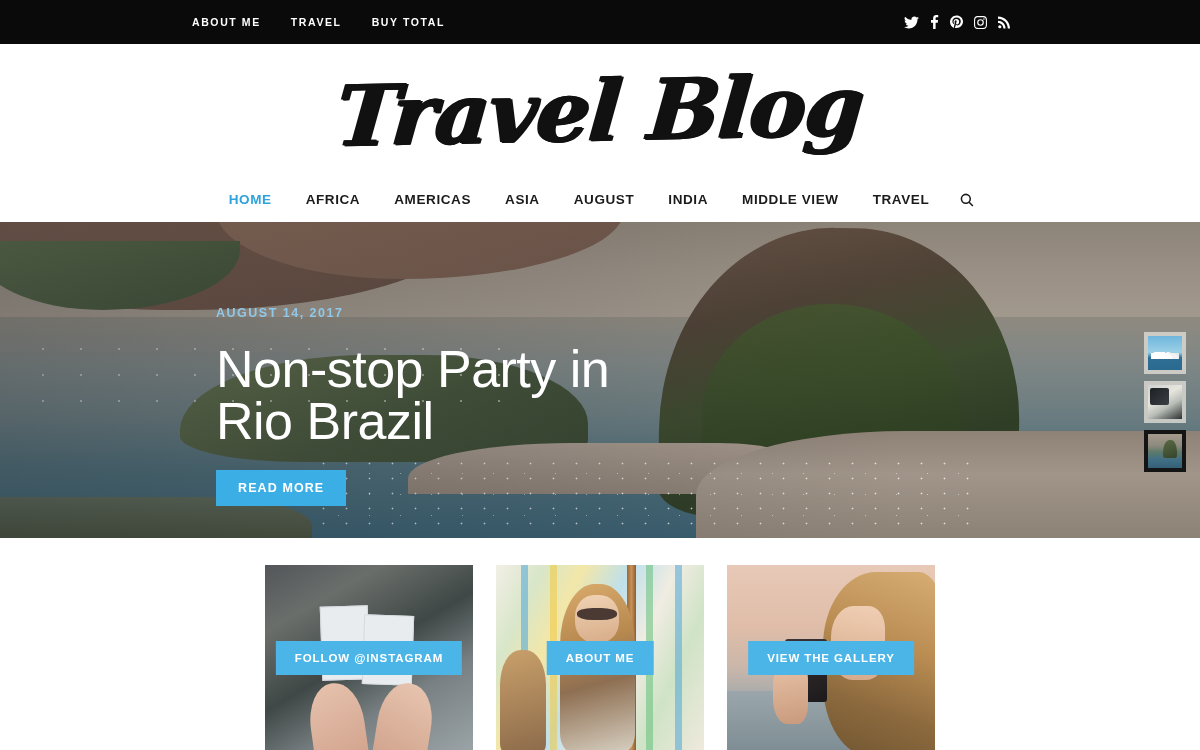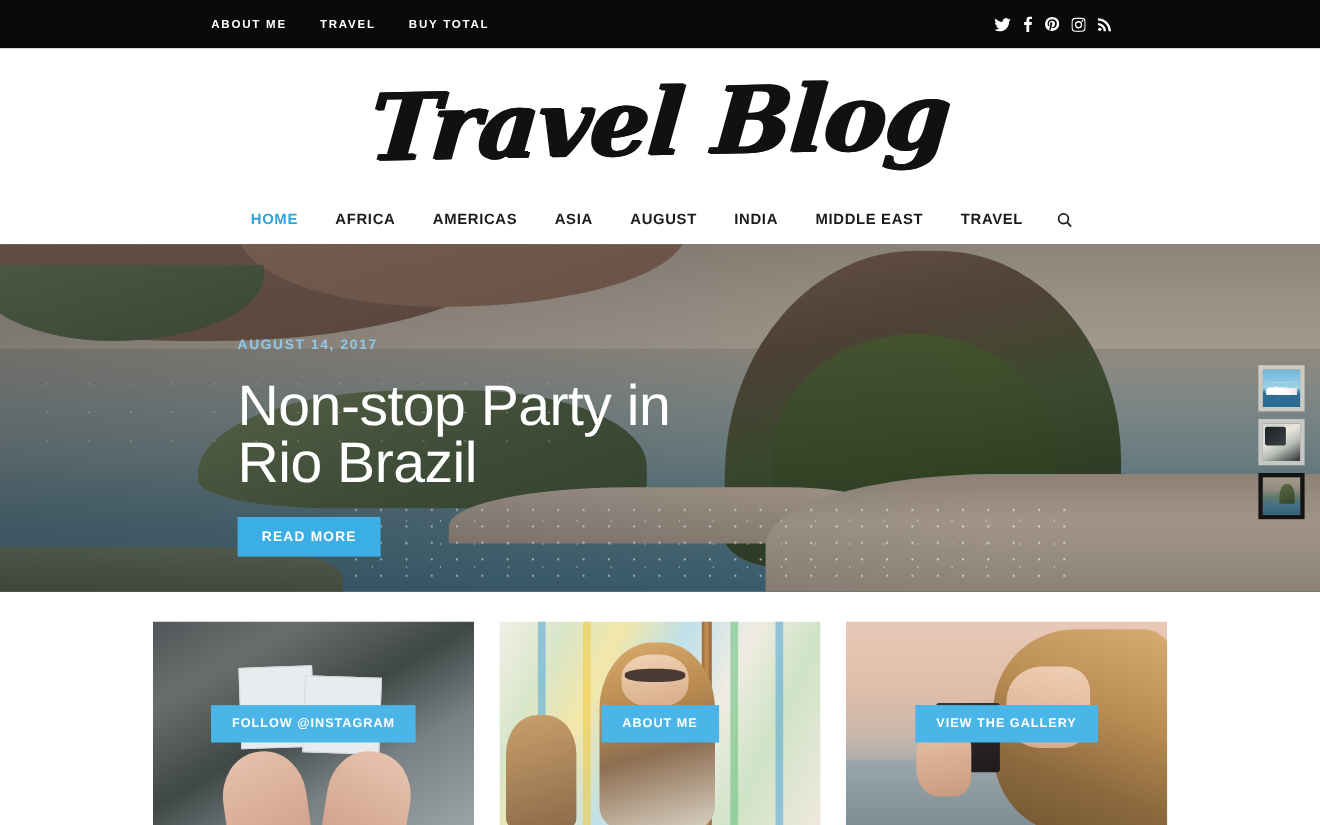--- a/index.html
+++ b/index.html
@@ -189,21 +189,21 @@
     background:linear-gradient(160deg,#5a6a44,#36452c);
     border-radius:48% 44% 14% 16%/70% 66% 12% 12%;
   }
 
   
   .cards{
     display:flex; justify-content:center; gap:23px; padding-top:27px;
     background:#fff;
   }
   .card{
-    position:relative; width:292px; height:185px; overflow:hidden; cursor:pointer;
+    position:relative; width:208px; height:185px; overflow:hidden; cursor:pointer;
   }
   .card-photo{ position:absolute; inset:0; }
   
   .c1{
     background:linear-gradient(150deg,#53565a 0%,#6a6e6b 22%,#3f4846 48%,#788083 70%,#9aa3a5 100%);
   }
   .c1 .pol{
     position:absolute; background:#e9ecef; border:1px solid #d6dade;
   }
   .c1 .pol1{ left:27%; top:22%; width:23%; height:40%; transform:rotate(-2deg); }
@@ -328,21 +328,21 @@
   <div class="logo">Travel Blog</div>
 </div>
 
 <div class="mainnav">
   <a class="nav-link active" href="#">HOME</a>
   <a class="nav-link" href="#">AFRICA</a>
   <a class="nav-link" href="#">AMERICAS</a>
   <a class="nav-link" href="#">ASIA</a>
   <a class="nav-link" href="#">AUGUST</a>
   <a class="nav-link" href="#">INDIA</a>
-  <a class="nav-link" href="#">MIDDLE EAST</a>
+  <a class="nav-link" href="#">MIDDLE VIEW</a>
   <a class="nav-link" href="#">TRAVEL</a>
   <span class="nav-search">
     <svg width="14" height="14" viewBox="0 0 18 18">
         <circle cx="7.5" cy="7.5" r="5.7"></circle>
         <line x1="11.8" y1="11.8" x2="16.5" y2="16.8"></line>
       </svg>
   </span>
 </div>
 
 <div class="hero">

